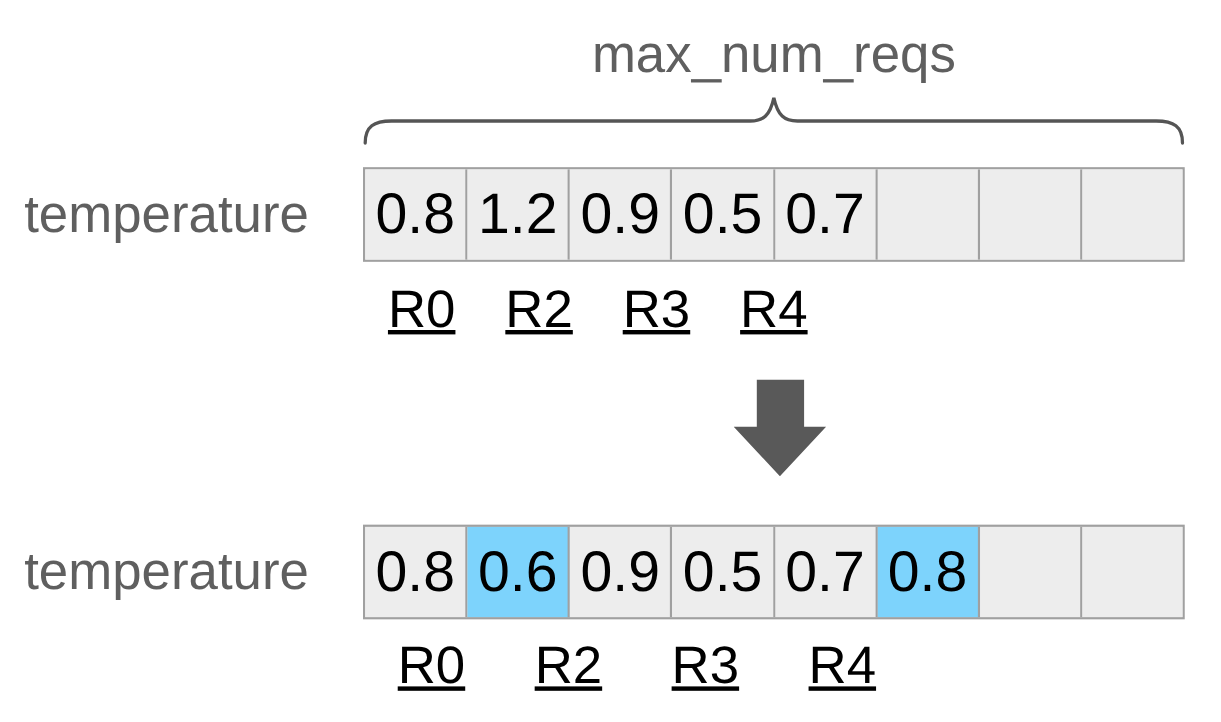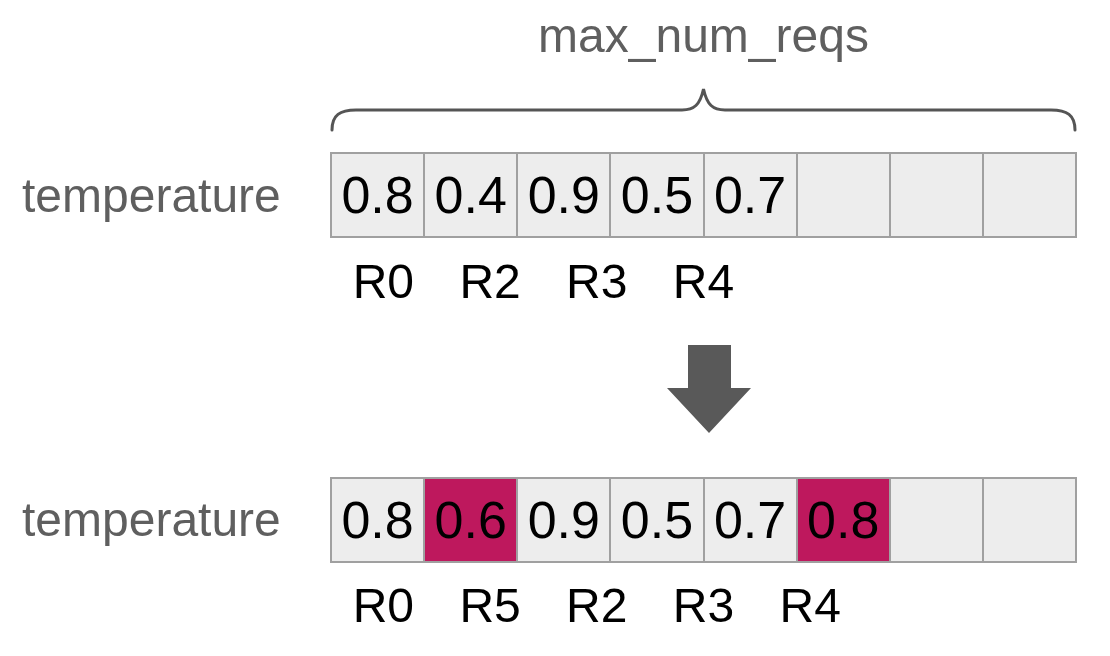--- a/index.html
+++ b/index.html
@@ -13,21 +13,21 @@
   }
   .gray-label {
     position: absolute;
     color: #5f5f5f;
     font-size: 48px;
     line-height: 1;
     white-space: nowrap;
   }
   .brace-label {
     left: 330px;
-    top: 12px;
+    top: 26px;
     width: 747px;
     text-align: center;
   }
   .brace-svg {
     position: absolute;
     left: 330px;
     top: 84px;
   }
   .array-row {
     position: absolute;
@@ -46,36 +46,37 @@
     border-right: 2px solid #a0a0a0;
     background: #ededed;
     display: flex;
     align-items: center;
     justify-content: center;
     font-size: 52px;
     color: #000000;
     overflow: hidden;
   }
   .cell:last-child { border-right: none; }
-  .cell.highlight { background: #be185d; }
+  .cell.highlight { background: #7dd3fc; }
   .labels-row {
     position: absolute;
     left: 330px;
     width: 747px;
     display: flex;
     font-size: 48px;
     line-height: 1;
     color: #000000;
   }
   .labels-before { top: 258px; }
   .labels-after  { top: 582px; }
   .labels-row .slot {
     flex: 1 1 0;
     text-align: center;
     white-space: nowrap;
+    text-decoration: underline;
   }
   .arrow-svg {
     position: absolute;
     left: 667px;
     top: 345px;
   }
   .transition-note {
     position: absolute;
     left: 835px;
     top: 324px;
@@ -97,21 +98,21 @@
   <div class="gray-label brace-label">max_num_reqs</div>
 
   <svg class="brace-svg" width="747" height="48" viewBox="0 0 747 48">
     <path d="M 2,46 C 2,31 10,26 26,26 L 352,26 C 364,26 370,21 373.5,5 C 377,21 383,26 395,26 L 721,26 C 737,26 745,31 745,46" fill="none" stroke="#555555" stroke-width="3" stroke-linecap="round"></path>
   </svg>
 
   <div class="gray-label temp-before">temperature</div>
 
   <div class="array-row array-before">
     <div class="cell">0.8</div>
-    <div class="cell">0.4</div>
+    <div class="cell">1.2</div>
     <div class="cell">0.9</div>
     <div class="cell">0.5</div>
     <div class="cell">0.7</div>
     <div class="cell"></div>
     <div class="cell"></div>
     <div class="cell"></div>
   </div>
 
   <div class="labels-row labels-before">
     <div class="slot">R0</div>
@@ -136,21 +137,20 @@
     <div class="cell">0.9</div>
     <div class="cell">0.5</div>
     <div class="cell">0.7</div>
     <div class="cell highlight">0.8</div>
     <div class="cell"></div>
     <div class="cell"></div>
   </div>
 
   <div class="labels-row labels-after">
     <div class="slot">R0</div>
-    <div class="slot">R5</div>
     <div class="slot">R2</div>
     <div class="slot">R3</div>
     <div class="slot">R4</div>
     <div class="slot"></div>
     <div class="slot"></div>
   </div>
 
 </div>
 
 </body></html>

